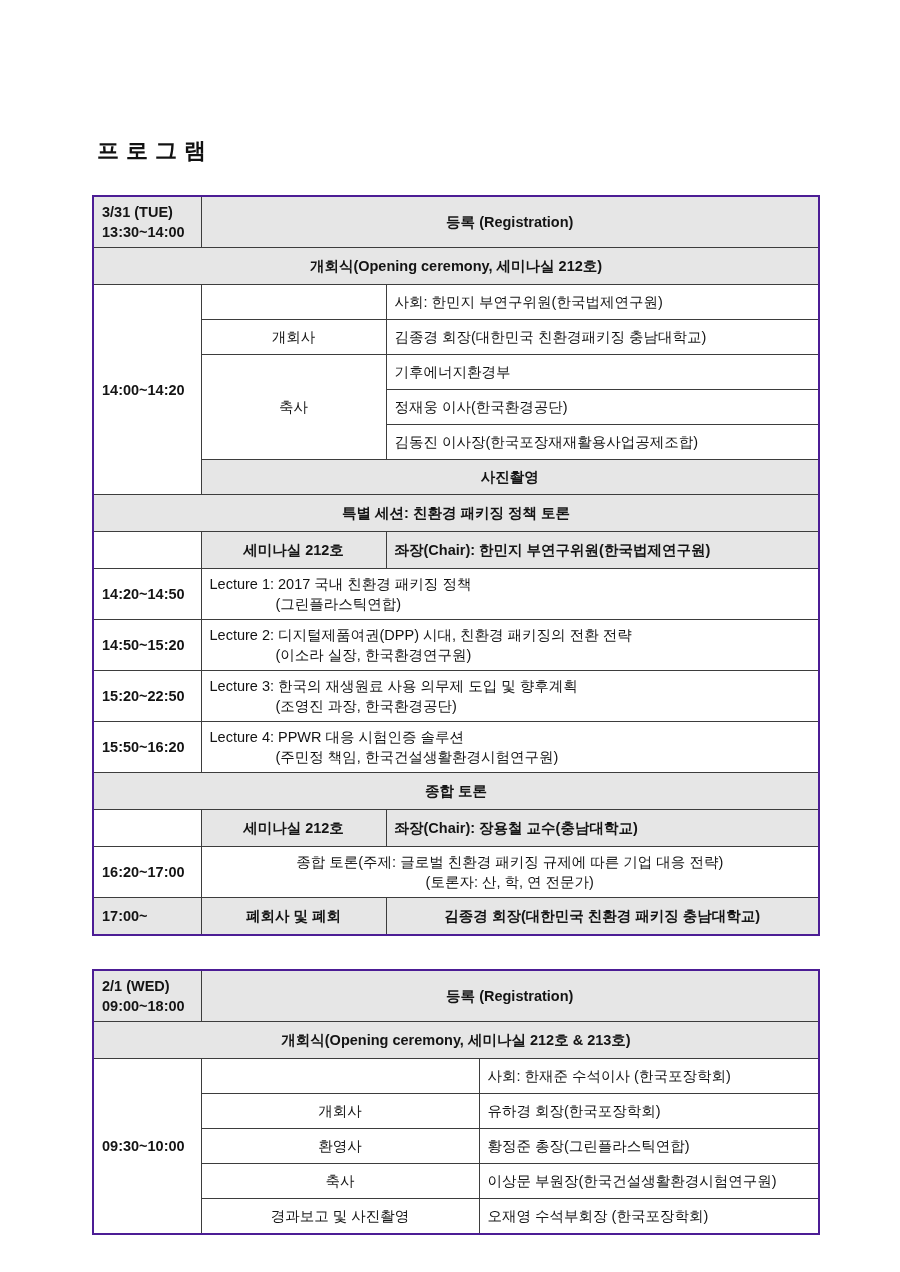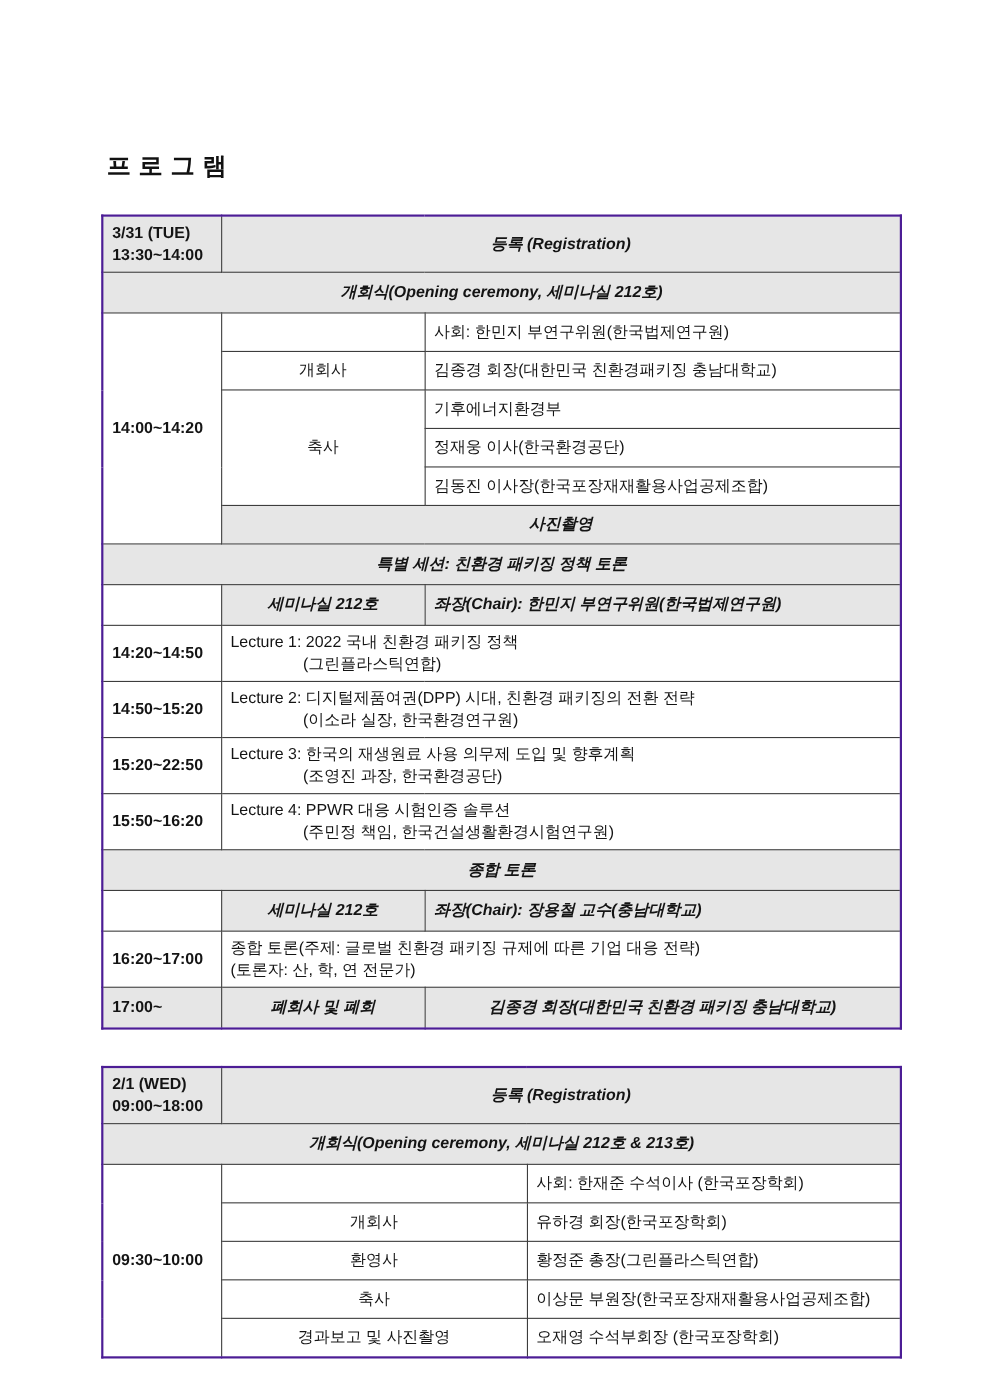--- a/index.html
+++ b/index.html
@@ -39,31 +39,31 @@
   table.t2 { margin-top: 33px; }
   table.prog td {
     border: 1px solid #3d3d3d;
     font-size: 14.5px;
     line-height: 1.38;
     padding: 5px 8px;
     vertical-align: middle;
     overflow: hidden;
   }
   .gray { background: #e6e6e6; }
-  .b { font-weight: bold; font-style: italic; }
+  .b { font-weight: bold; }
   .c { text-align: center; }
   .l { text-align: left; }
   .time { text-align: left; font-weight: bold; }
   .datecell { font-weight: bold; text-align: left; padding-left: 8px; }
   .datecell span { display: block; }
   td.hdr { height: 26px; }
   td.row1 { height: 24px; }
   .lect-title { display: block; }
   .lect-sub { display: block; padding-left: 66px; }
-  .disc-line { display: block; }
+  .disc-line { display: block; text-align: center; }
 </style>
 </head>
 <body>
 
 <div class="page">
 
   <h1 class="doc-title">프로그램</h1>
 
   <div class="tbl-wrap">
 
@@ -116,21 +116,21 @@
 
         <tr>
           <td></td>
           <td class="gray b c hdr">세미나실 212호</td>
           <td class="gray b l hdr">좌장(Chair): 한민지 부연구위원(한국법제연구원)</td>
         </tr>
 
         <tr>
           <td class="time">14:20~14:50</td>
           <td colspan="2" class="l">
-            <span class="lect-title">Lecture 1: 2022 국내 친환경 패키징 정책</span>
+            <span class="lect-title">Lecture 1: 2017 국내 친환경 패키징 정책</span>
             <span class="lect-sub">(그린플라스틱연합)</span>
           </td>
         </tr>
         <tr>
           <td class="time">14:50~15:20</td>
           <td colspan="2" class="l">
             <span class="lect-title">Lecture 2: 디지털제품여권(DPP) 시대, 친환경 패키징의 전환 전략</span>
             <span class="lect-sub">(이소라 실장, 한국환경연구원)</span>
           </td>
         </tr>
@@ -203,21 +203,21 @@
         <tr>
           <td class="c row1">개회사</td>
           <td class="l row1">유하경 회장(한국포장학회)</td>
         </tr>
         <tr>
           <td class="c row1">환영사</td>
           <td class="l row1">황정준 총장(그린플라스틱연합)</td>
         </tr>
         <tr>
           <td class="c row1">축사</td>
-          <td class="l row1">이상문 부원장(한국포장재재활용사업공제조합)</td>
+          <td class="l row1">이상문 부원장(한국건설생활환경시험연구원)</td>
         </tr>
         <tr>
           <td class="c row1">경과보고 및 사진촬영</td>
           <td class="l row1">오재영 수석부회장 (한국포장학회)</td>
         </tr>
       </tbody>
     </table>
 
   </div>
 </div>

